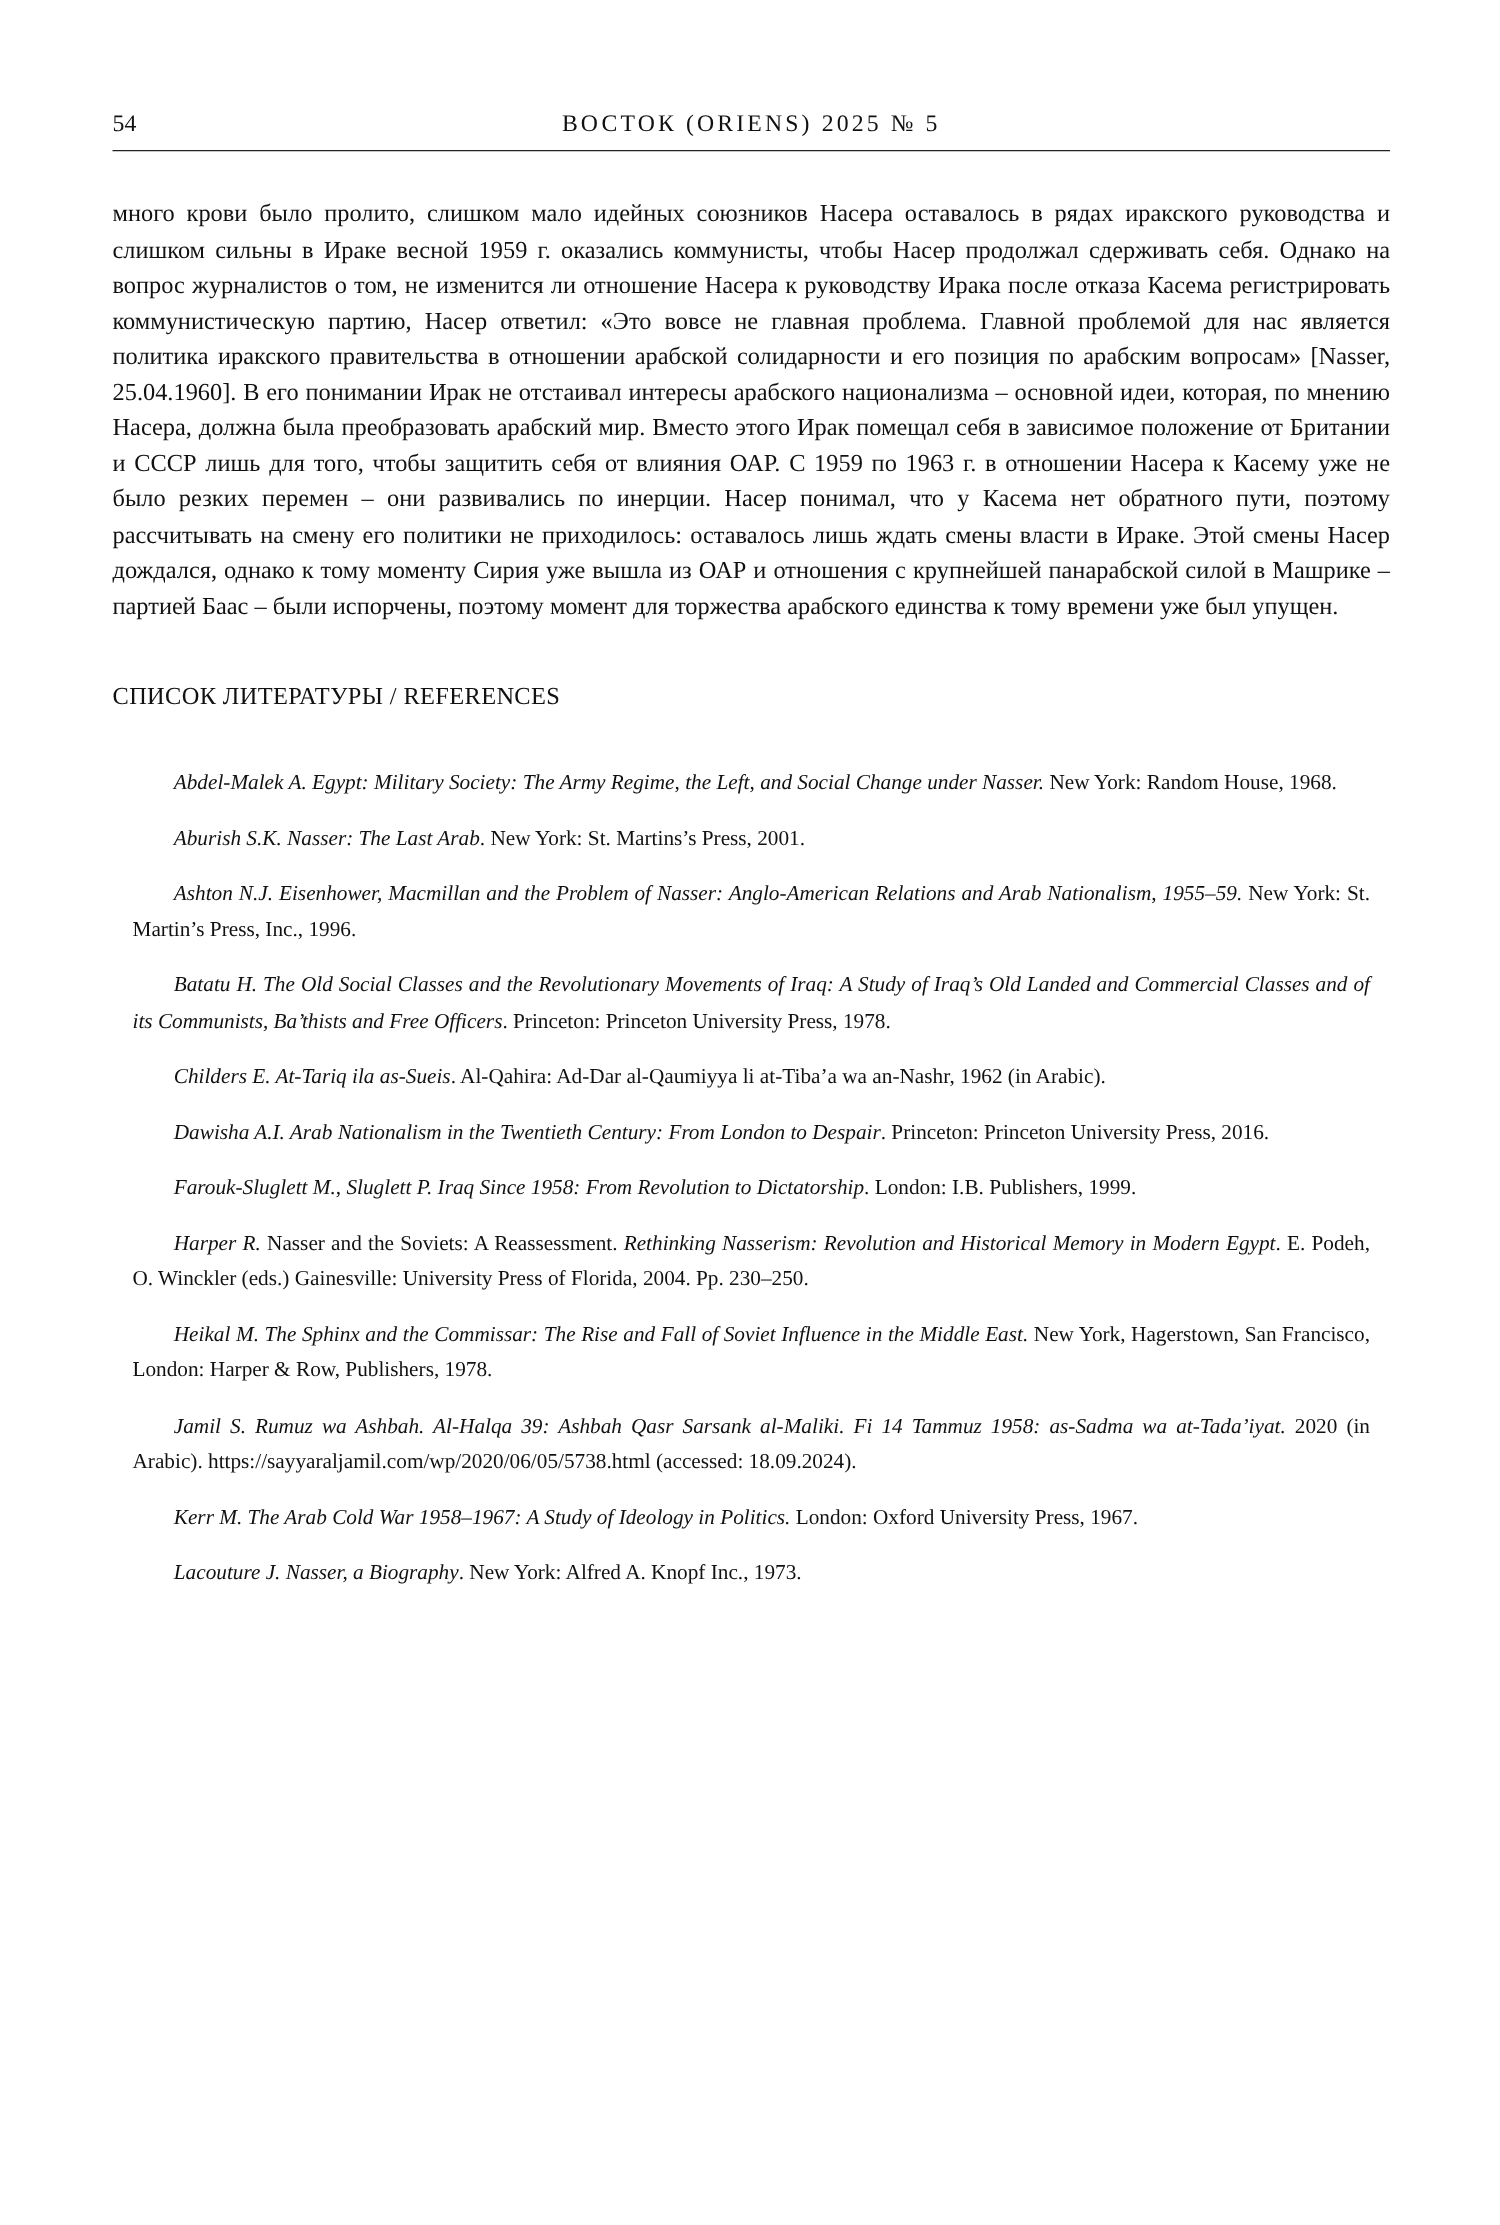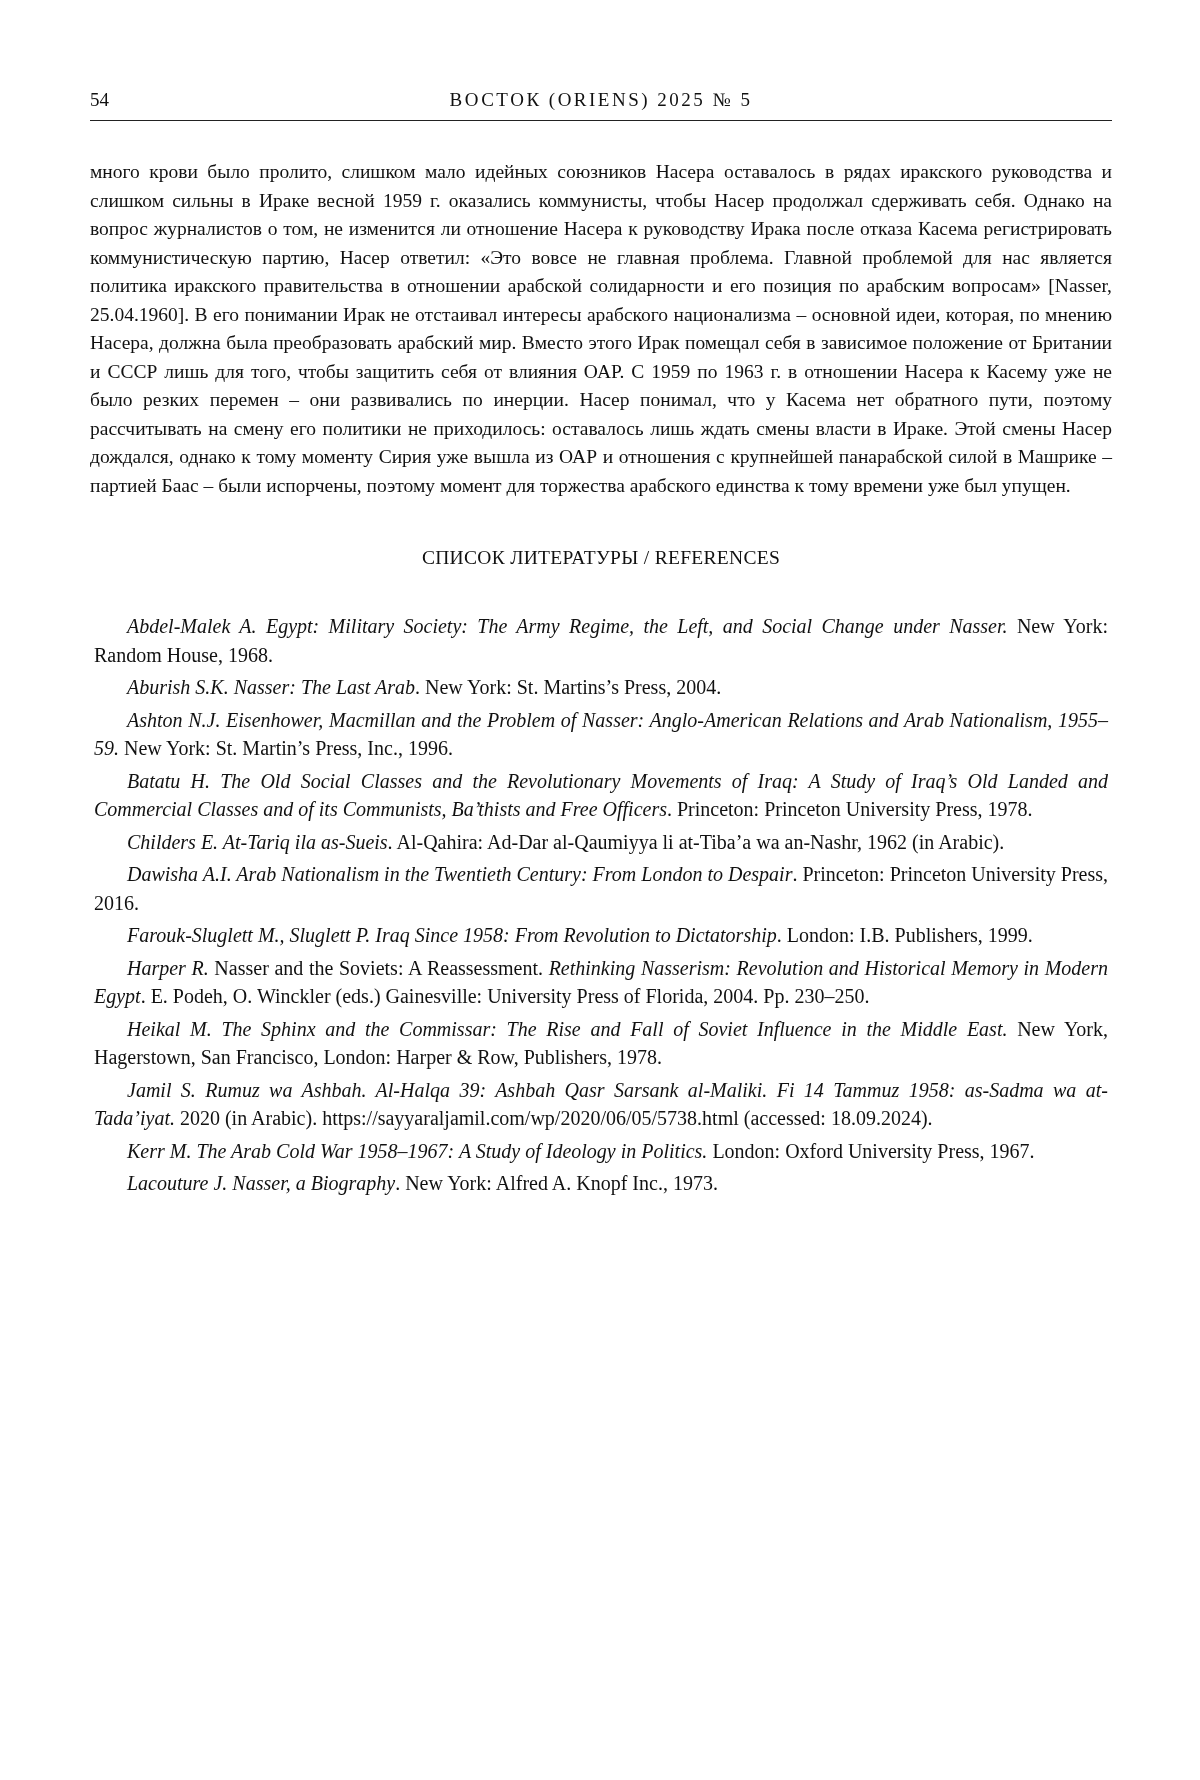--- a/index.html
+++ b/index.html
@@ -41,29 +41,28 @@
   .body-par {
     margin: 37px 0 0 0;
     font-size: 19.5px;
     line-height: 28.5px;
     text-align: justify;
   }
   .refs-heading {
     margin: 47px 0 0 0;
     font-size: 19.5px;
     font-weight: 400;
-    text-align: center;
     letter-spacing: 0.3px;
   }
   .refs-list {
     margin-top: 43px;
   }
   .ref-entry {
-    margin: 4px;
-    font-size: 20px;
+    margin: 16px;
+    font-size: 17px;
     line-height: 28.5px;
     text-align: justify;
     text-indent: 33px;
   }
   .it { font-style: italic; }
   .rm { font-style: normal; }
 </style>
 </head>
 <body>
 
@@ -75,21 +74,21 @@
   </div>
 
   <hr class="header-rule">
 
   <p class="body-par">много крови было пролито, слишком мало идейных союзников Насера оставалось в рядах иракского руководства и слишком сильны в Ираке весной 1959 г. оказались коммунисты, чтобы Насер продолжал сдерживать себя. Однако на вопрос журналистов о том, не изменится ли отношение Насера к руководству Ирака после отказа Касема регистрировать коммунистическую партию, Насер ответил: «Это вовсе не главная проблема. Главной проблемой для нас является политика иракского правительства в отношении арабской солидарности и его позиция по арабским вопросам» [Nasser, 25.04.1960]. В его понимании Ирак не отстаивал интересы арабского национализма – основной идеи, которая, по мнению Насера, должна была преобразовать арабский мир. Вместо этого Ирак помещал себя в зависимое положение от Британии и СССР лишь для того, чтобы защитить себя от влияния ОАР. С 1959 по 1963 г. в отношении Насера к Касему уже не было резких перемен – они развивались по инерции. Насер понимал, что у Касема нет обратного пути, поэтому рассчитывать на смену его политики не приходилось: оставалось лишь ждать смены власти в Ираке. Этой смены Насер дождался, однако к тому моменту Сирия уже вышла из ОАР и отношения с крупнейшей панарабской силой в Машрике – партией Баас – были испорчены, поэтому момент для торжества арабского единства к тому времени уже был упущен.</p>
 
   <h2 class="refs-heading">СПИСОК ЛИТЕРАТУРЫ / REFERENCES</h2>
 
   <div class="refs-list" id="refs-list">
       <p class="ref-entry"><span class="it">Abdel-Malek A. </span><span class="it">Egypt: Military Society: The Army Regime, the Left, and Social Change under Nasser.</span><span class="rm"> New York: Random House, 1968.</span></p>
-      <p class="ref-entry"><span class="it">Aburish S.K. </span><span class="it">Nasser: The Last Arab</span><span class="rm">. New York: St. Martins’s Press, 2004.</span></p>
+      <p class="ref-entry"><span class="it">Aburish S.K. </span><span class="it">Nasser: The Last Arab</span><span class="rm">. New York: St. Martins’s Press, 2001.</span></p>
       <p class="ref-entry"><span class="it">Ashton N.J. </span><span class="it">Eisenhower, Macmillan and the Problem of Nasser: Anglo-American Relations and Arab Nationalism, 1955–59.</span><span class="rm"> New York: St. Martin’s Press, Inc., 1996.</span></p>
       <p class="ref-entry"><span class="it">Batatu H. </span><span class="it">The Old Social Classes and the Revolutionary Movements of Iraq: A Study of Iraq’s Old Landed and Commercial Classes and of its Communists, Ba’thists and Free Officers</span><span class="rm">. Princeton: Princeton University Press, 1978.</span></p>
       <p class="ref-entry"><span class="it">Childers E. </span><span class="it">At-Tariq ila as-Sueis</span><span class="rm">. Al-Qahira: Ad-Dar al-Qaumiyya li at-Tiba’a wa an-Nashr, 1962 (in Arabic).</span></p>
       <p class="ref-entry"><span class="it">Dawisha A.I. </span><span class="it">Arab Nationalism in the Twentieth Century: From London to Despair</span><span class="rm">. Princeton: Princeton University Press, 2016.</span></p>
       <p class="ref-entry"><span class="it">Farouk-Sluglett M., Sluglett P. </span><span class="it">Iraq Since 1958: From Revolution to Dictatorship</span><span class="rm">. London: I.B. Publishers, 1999.</span></p>
       <p class="ref-entry"><span class="it">Harper R.</span><span class="rm"> Nasser and the Soviets: A Reassessment. </span><span class="it">Rethinking Nasserism: Revolution and Historical Memory in Modern Egypt</span><span class="rm">. E. Podeh, O. Winckler (eds.) Gainesville: University Press of Florida, 2004. Pp. 230–250.</span></p>
       <p class="ref-entry"><span class="it">Heikal M. </span><span class="it">The Sphinx and the Commissar: The Rise and Fall of Soviet Influence in the Middle East.</span><span class="rm"> New York, Hagerstown, San Francisco, London: Harper &amp; Row, Publishers, 1978.</span></p>
       <p class="ref-entry"><span class="it">Jamil S. </span><span class="it">Rumuz wa Ashbah. Al-Halqa 39: Ashbah Qasr Sarsank al-Maliki. Fi 14 Tammuz 1958: as-Sadma wa at-Tada’iyat.</span><span class="rm"> 2020 (in Arabic). https://sayyaraljamil.com/wp/2020/06/05/5738.html (accessed: 18.09.2024).</span></p>
       <p class="ref-entry"><span class="it">Kerr M. </span><span class="it">The Arab Cold War 1958–1967: A Study of Ideology in Politics.</span><span class="rm"> London: Oxford University Press, 1967.</span></p>
       <p class="ref-entry"><span class="it">Lacouture J. </span><span class="it">Nasser, a Biography</span><span class="rm">. New York: Alfred A. Knopf Inc., 1973.</span></p>

